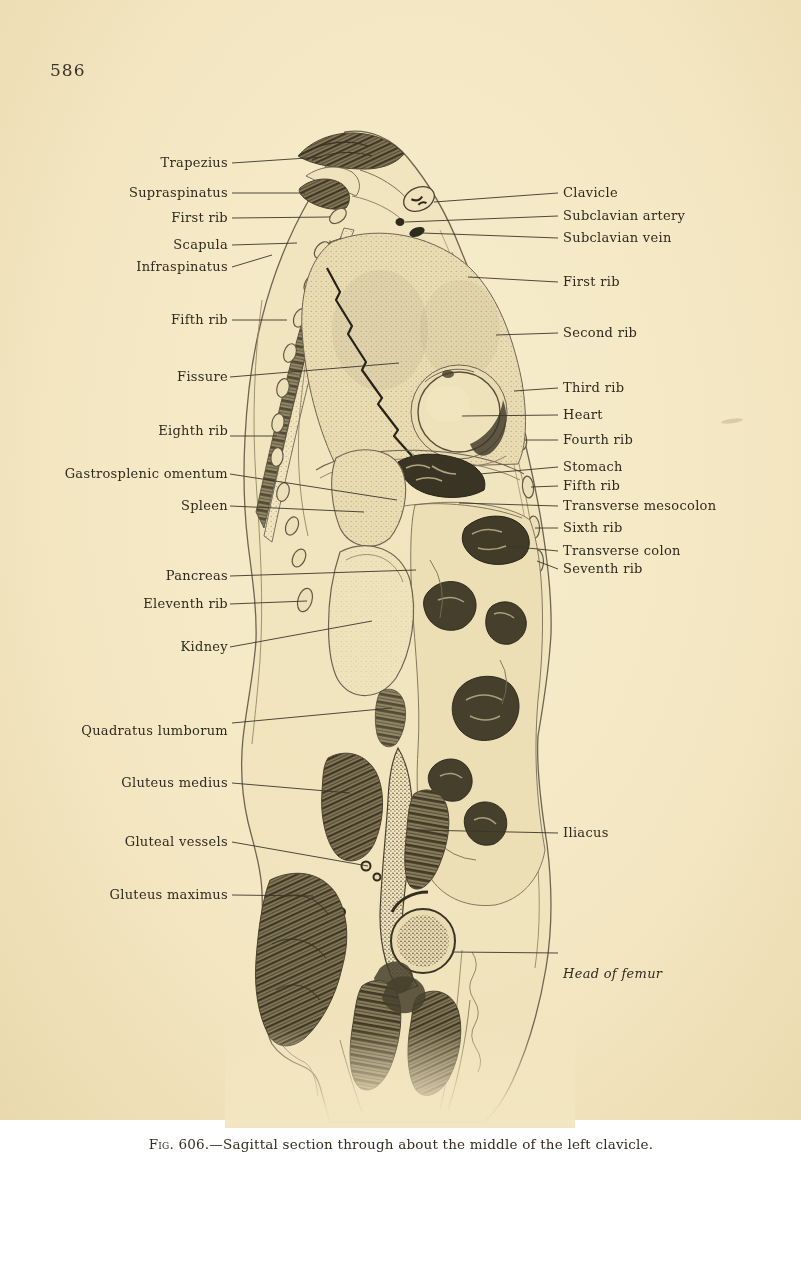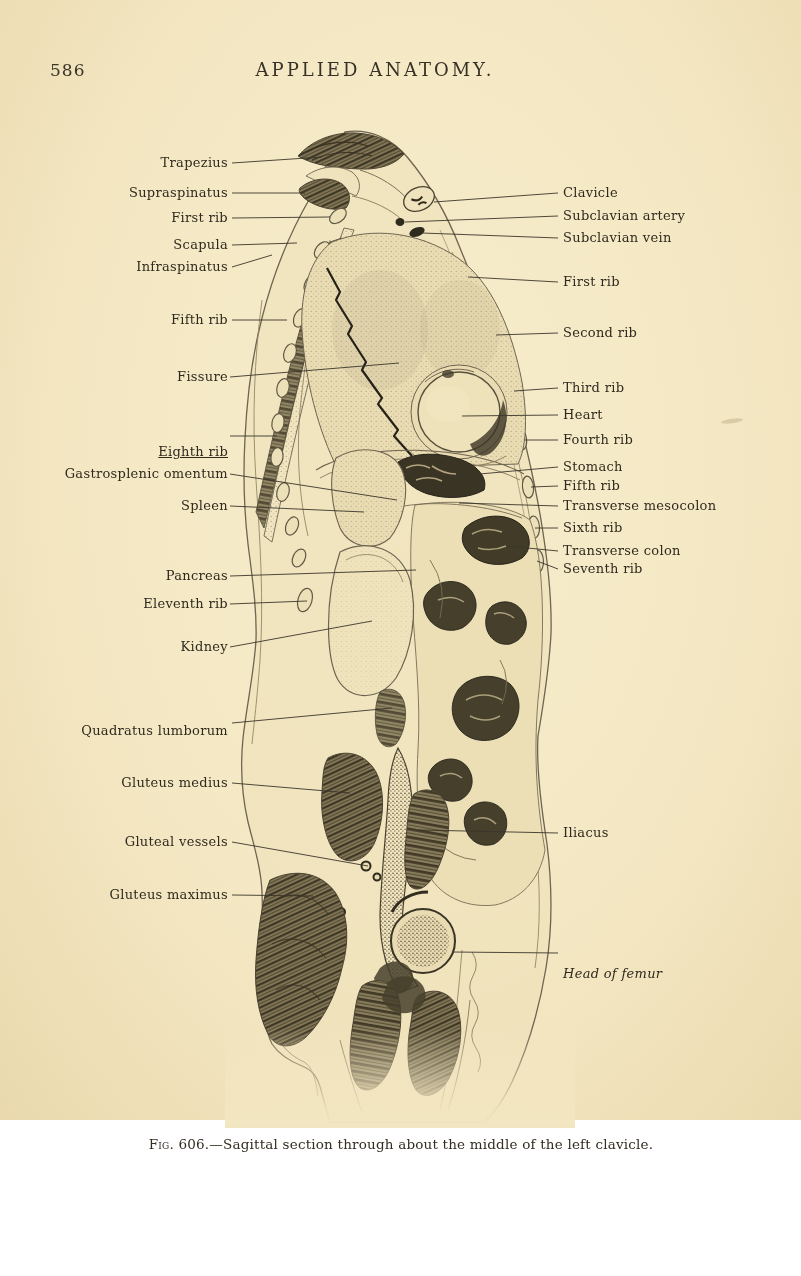--- a/index.html
+++ b/index.html
@@ -31,21 +31,20 @@
     font-size:13.5px;color:#332d21;letter-spacing:.2px;
   }
   .caption .figlab{font-variant:small-caps;}
 </style>
 </head>
 <body>
 
 <div class="page">
 
   <span class="pagenum">586</span>
-  <span class="running">APPLIED ANATOMY.</span>
 
   <div class="figure">
     <svg class="illus" width="801" height="1276" viewBox="0 0 801 1276">
       <defs>
         <pattern id="stip" width="5" height="5" patternUnits="userSpaceOnUse">
           <circle cx="1.2" cy="1.4" r="0.6" fill="#8f8466" opacity="0.75"></circle>
           <circle cx="3.6" cy="3.8" r="0.5" fill="#9a8f70" opacity="0.6"></circle>
         </pattern>
         <pattern id="stipD" width="4" height="4" patternUnits="userSpaceOnUse">
           <circle cx="1" cy="1.2" r="0.8" fill="#564e38"></circle>
@@ -294,21 +293,21 @@
     </svg>
 
     <div id="labels">
         <div class="lbl left" style="top: 155px;">Trapezius</div>
         <div class="lbl left" style="top: 185px;">Supraspinatus</div>
         <div class="lbl left" style="top: 210px;">First rib</div>
         <div class="lbl left" style="top: 237px;">Scapula</div>
         <div class="lbl left" style="top: 259px;">Infraspinatus</div>
         <div class="lbl left" style="top: 312px;">Fifth rib</div>
         <div class="lbl left" style="top: 369px;">Fissure</div>
-        <div class="lbl left" style="top: 444px; text-decoration: underline;">Eighth rib</div>
+        <div class="lbl left" style="top: 423px;">Eighth rib</div>
         <div class="lbl left" style="top: 466px;">Gastrosplenic omentum</div>
         <div class="lbl left" style="top: 498px; margin-left: 24px;">Spleen</div>
         <div class="lbl left" style="top: 568px;">Pancreas</div>
         <div class="lbl left" style="top: 596px;">Eleventh rib</div>
         <div class="lbl left" style="top: 639px;">Kidney</div>
         <div class="lbl left" style="top: 715px; margin-top: 8px;">Quadratus lumborum</div>
         <div class="lbl left" style="top: 775px;">Gluteus medius</div>
         <div class="lbl left" style="top: 834px; text-align: center;">Gluteal vessels</div>
         <div class="lbl left" style="top: 887px;">Gluteus maximus</div>
         <div class="lbl right" style="top: 185px;">Clavicle</div>

